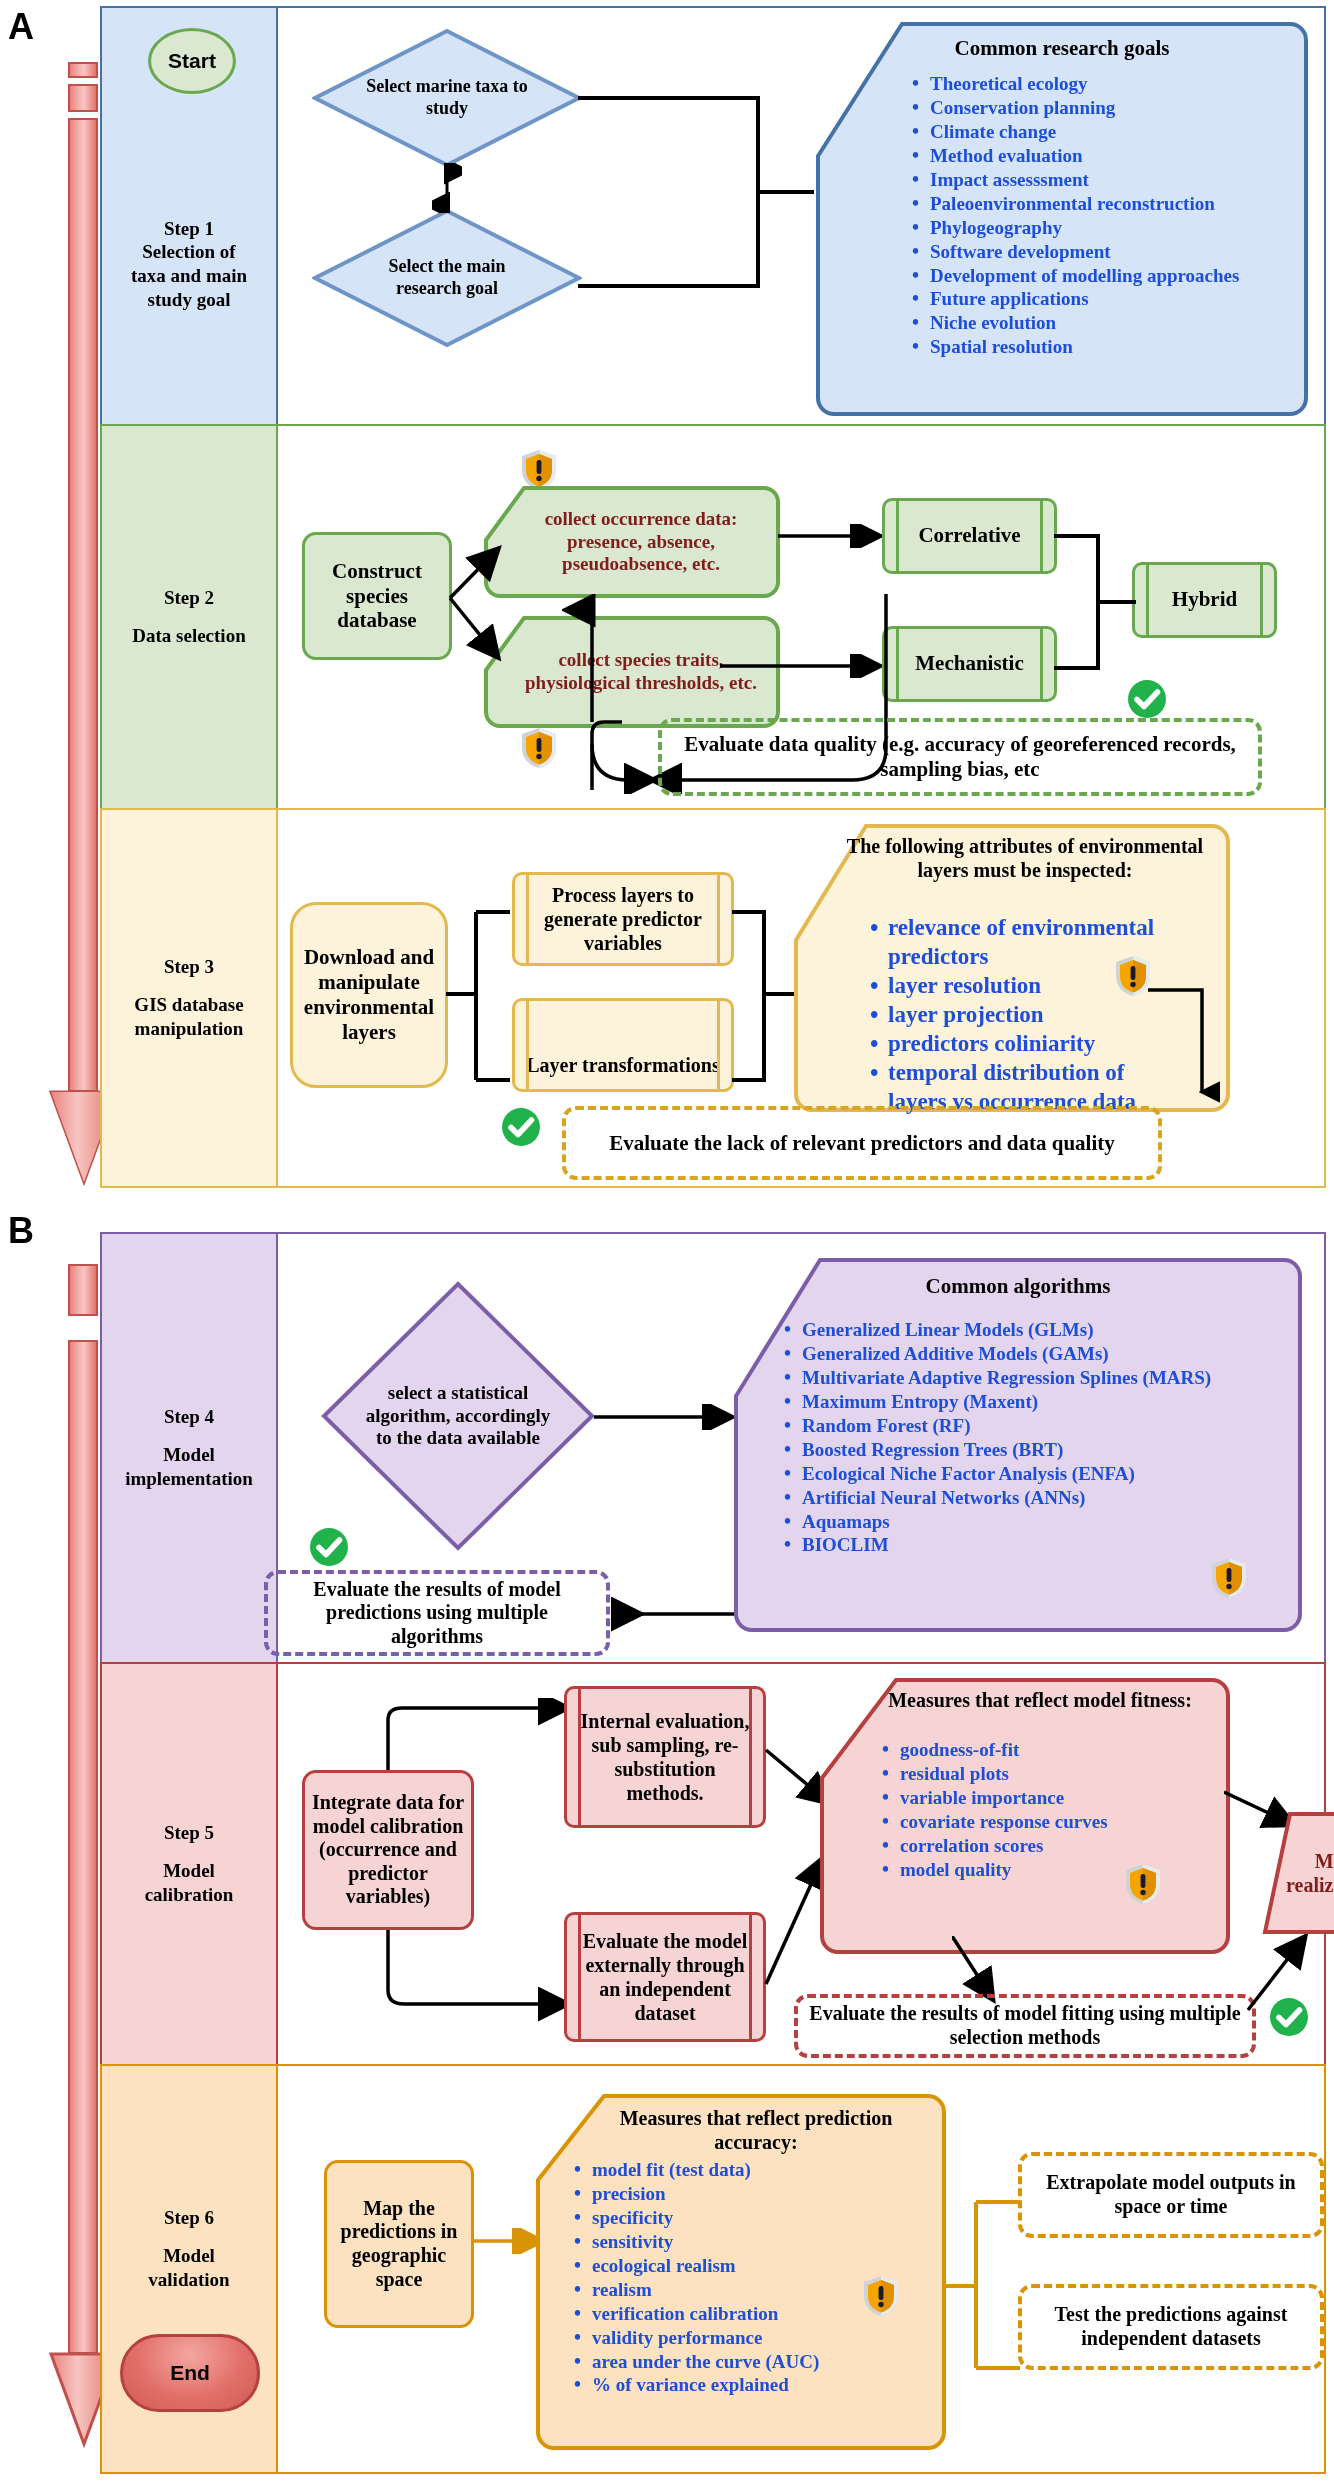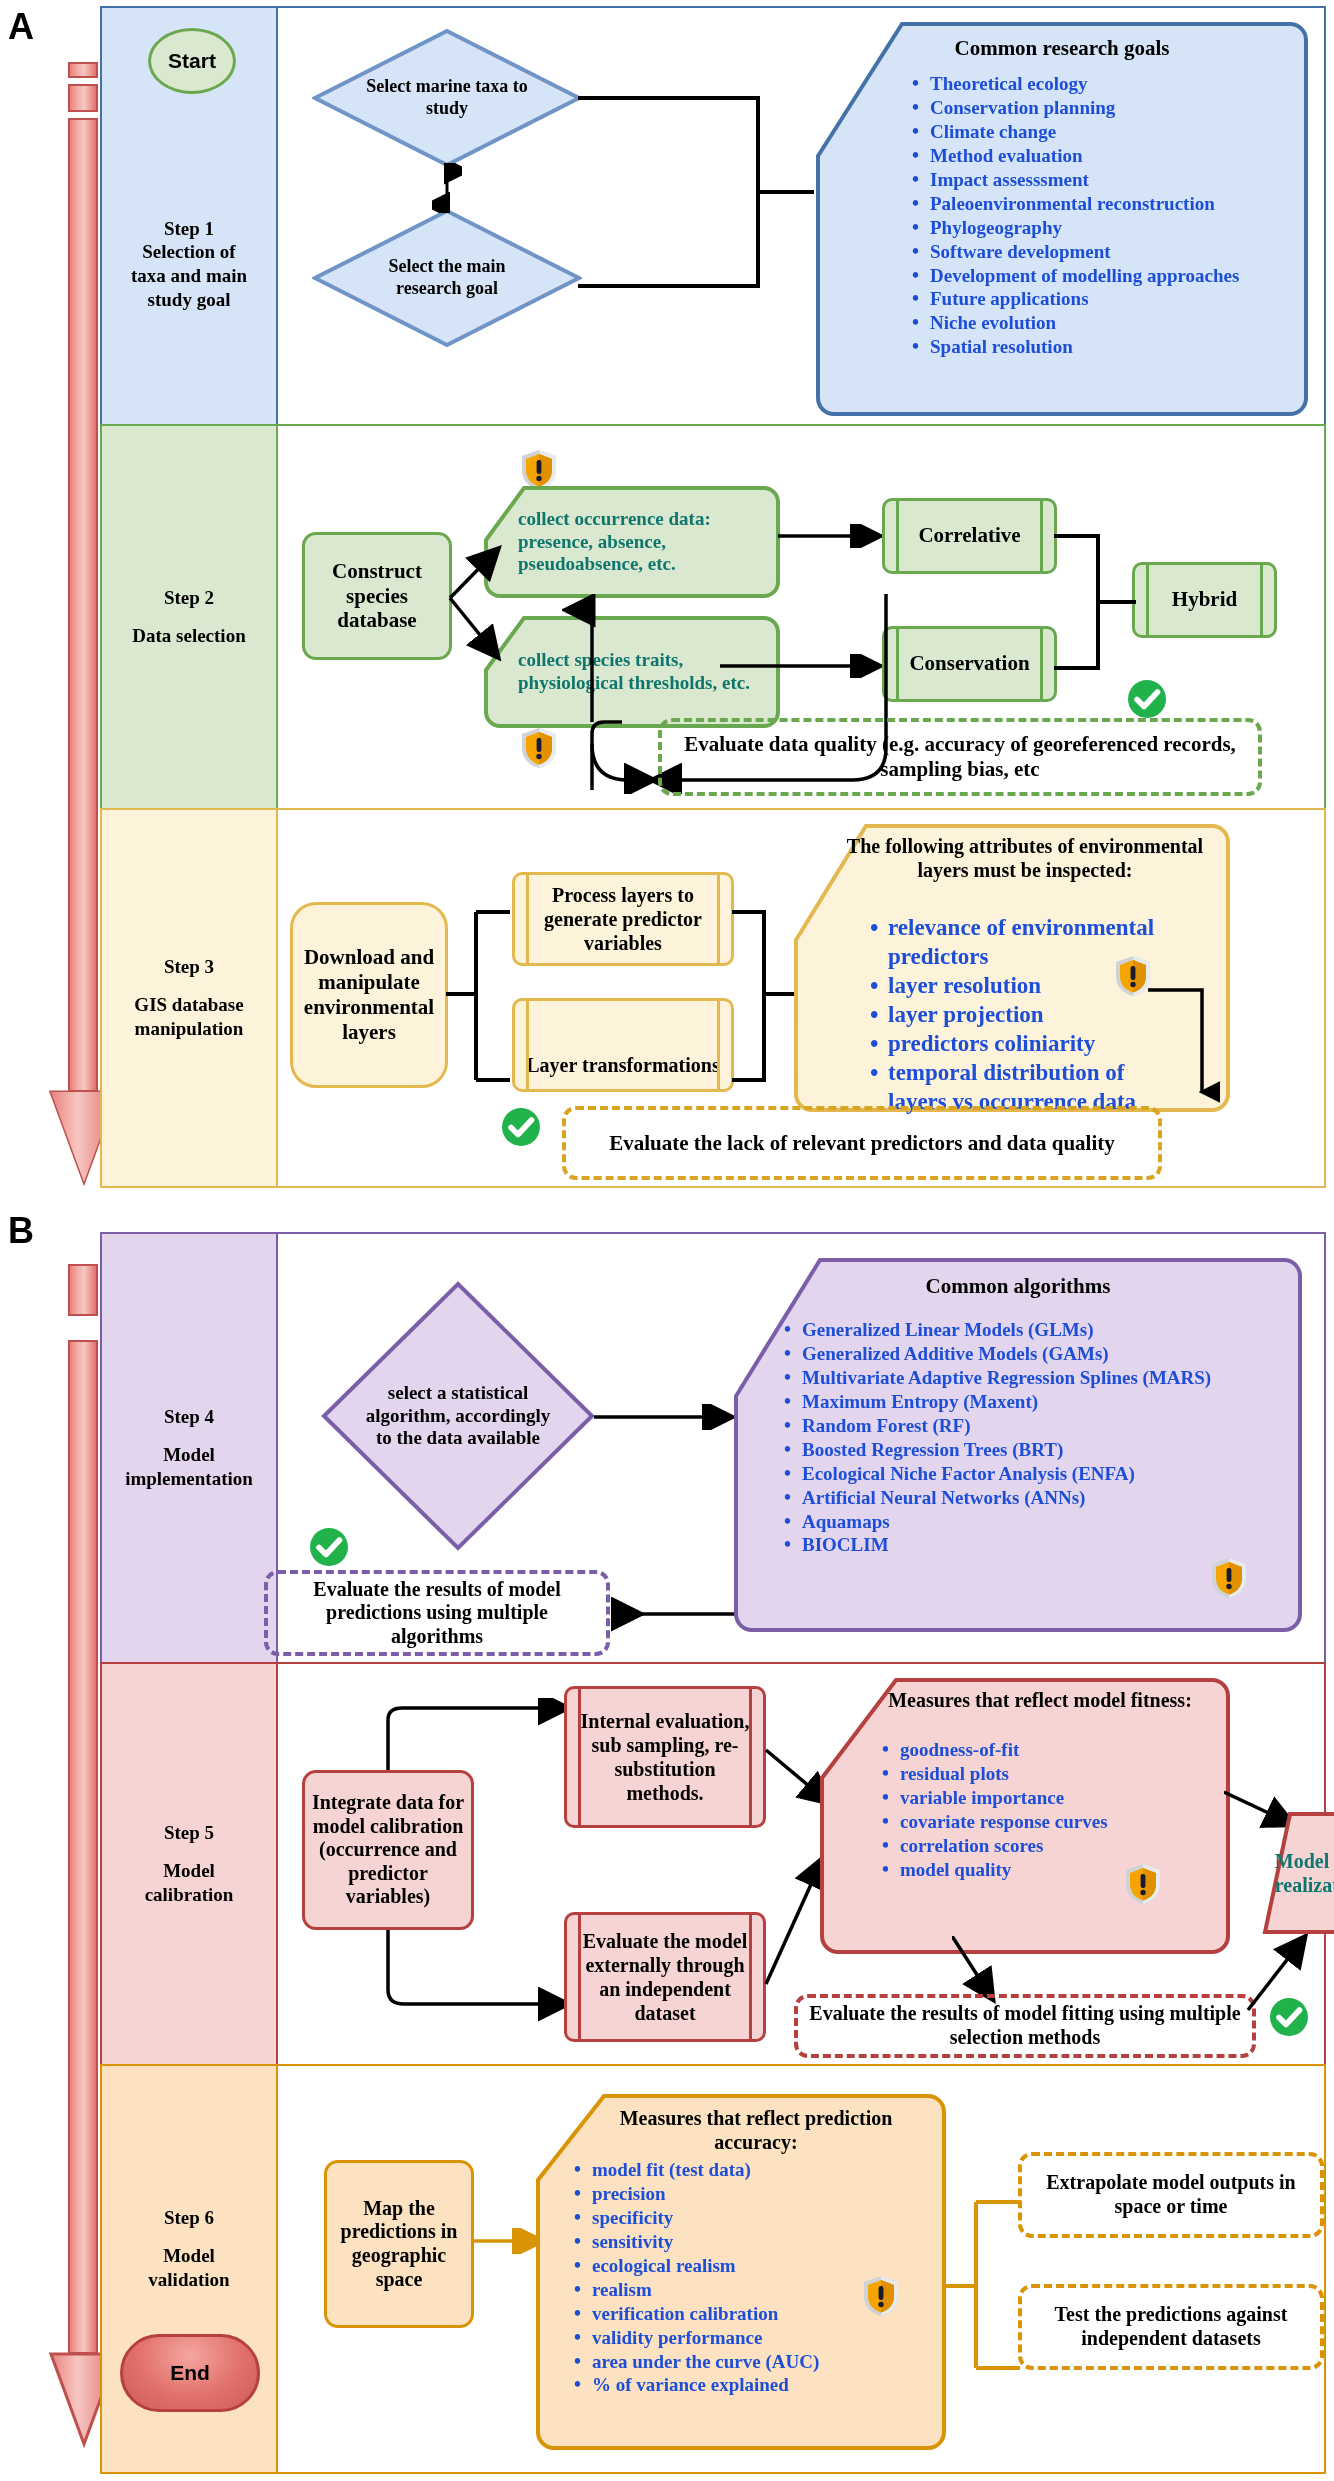--- a/index.html
+++ b/index.html
@@ -55,21 +55,21 @@
     position:absolute; inset:0;
     display:flex; align-items:center; justify-content:center;
     text-align:center; font-weight:bold; color:#000; line-height:1.2;
     padding:0 16%;
   }
   .para-wrap { position:absolute; }
   .para-wrap svg { position:absolute; inset:0; }
   .para-txt {
     position:absolute; inset:0;
     display:flex; align-items:center; justify-content:center;
-    font-weight:bold; color:#0f766e; line-height:1.2;
+    text-align:center; font-weight:bold; color:#7f1d1d; line-height:1.2;
     padding:0 10%;
   }
   .cut-wrap { position:absolute; }
   .cut-wrap svg { position:absolute; inset:0; }
   .cut-title {
     position:absolute; left:0; right:0;
     text-align:center; font-weight:bold; color:#000; line-height:1.2;
   }
   .cut-list {
     position:absolute; margin:0; padding:0; list-style:none;
@@ -247,21 +247,21 @@
 
   <svg class="conn" style="left:618px; top:228px;" width="168" height="24">
     <line x1="0" y1="12" x2="158" y2="12" stroke="#000" stroke-width="3.5" marker-end="url(#ah2)"></line>
   </svg>
 
   <div class="cyl" style="left:780px; top:72px; width:175px; height:76px; background:#d9e8cf; border-color:#6aa84f; font-size:21px;">
     <span>Correlative</span>
   </div>
 
   <div class="cyl" style="left:780px; top:200px; width:175px; height:76px; background:#d9e8cf; border-color:#6aa84f; font-size:21px;">
-    <span>Conservation</span>
+    <span>Mechanistic</span>
   </div>
 
   <div class="cyl" style="left:1030px; top:136px; width:145px; height:76px; background:#d9e8cf; border-color:#6aa84f; font-size:21px;">
     <span>Hybrid</span>
   </div>
 
   <svg class="conn" style="left:952px; top:104px;" width="84" height="144">
     <path d="M0,6 L44,6 L44,72 L82,72 M44,72 L44,138 L0,138" fill="none" stroke="#000" stroke-width="4"></path>
   </svg>
 

